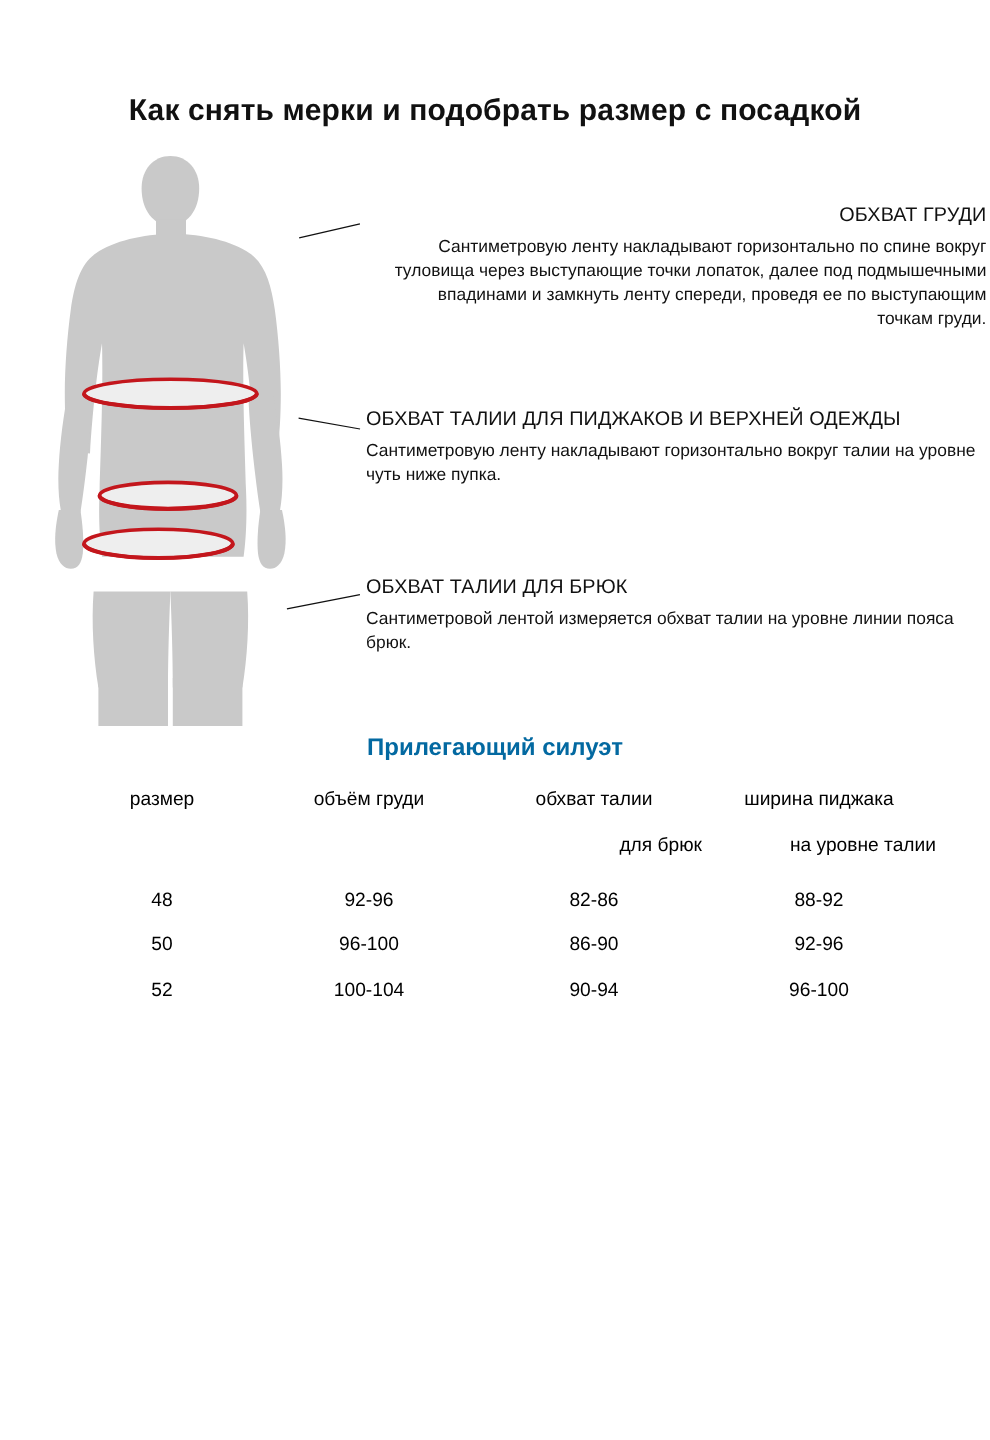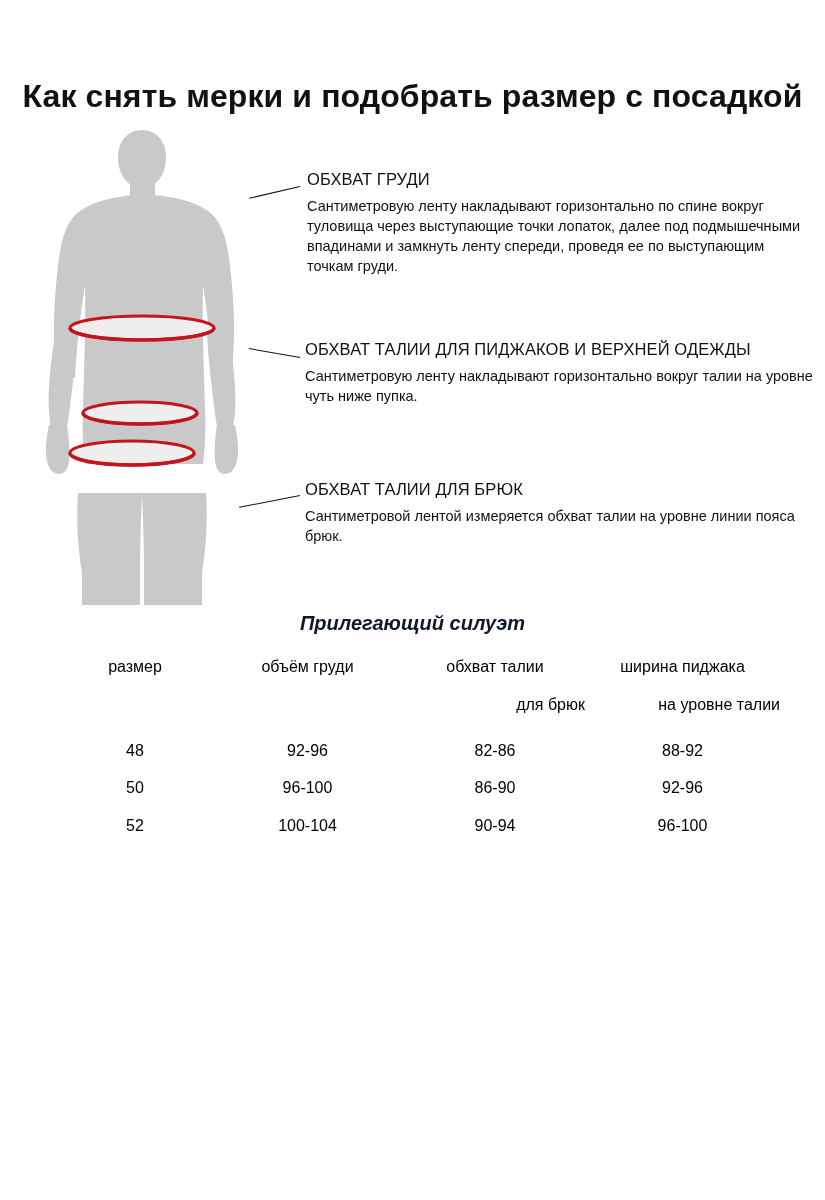--- a/index.html
+++ b/index.html
@@ -16,21 +16,21 @@
     overflow: hidden;
   }
 
   
   .page-title {
     position: absolute;
     top: 78px;
     left: 0;
     width: 825px;
     text-align: center;
-    font-size: 32px;
+    font-size: 25px;
     font-weight: bold;
     color: #111111;
     letter-spacing: 0.1px;
   }
 
   
   .figure-wrap {
     position: absolute;
     top: 125px;
     left: 20px;
@@ -49,21 +49,21 @@
     letter-spacing: 0.1px;
     white-space: nowrap;
   }
   .callout-body {
     font-size: 14.5px;
     line-height: 1.38;
     color: #111111;
     margin-top: 7px;
   }
 
-  #callout-chest { top: 170px; left: 307px; width: 500px; }
+  #callout-chest { top: 170px; left: 322px; width: 500px; text-align: right; }
   #callout-jacket-waist { top: 340px; left: 305px; width: 515px; }
   #callout-trouser-waist { top: 480px; left: 305px; width: 500px; }
 
   
   .leader {
     position: absolute;
     background: #111111;
     height: 1.4px;
   }
   #leader-chest { top: 186px; left: 248px; width: 52px; transform: rotate(-13deg); transform-origin: right center; }
@@ -72,22 +72,21 @@
 
   
   .table-title {
     position: absolute;
     top: 612px;
     left: 0;
     width: 825px;
     text-align: center;
     font-size: 20px;
     font-weight: bold;
-    color: #0f172a;
-    font-style: italic;
+    color: #0369a1;
   }
 
   .size-table {
     position: absolute;
     top: 658px;
     left: 60px;
     width: 720px;
     border-collapse: collapse;
     font-size: 16px;
     color: #000000;

